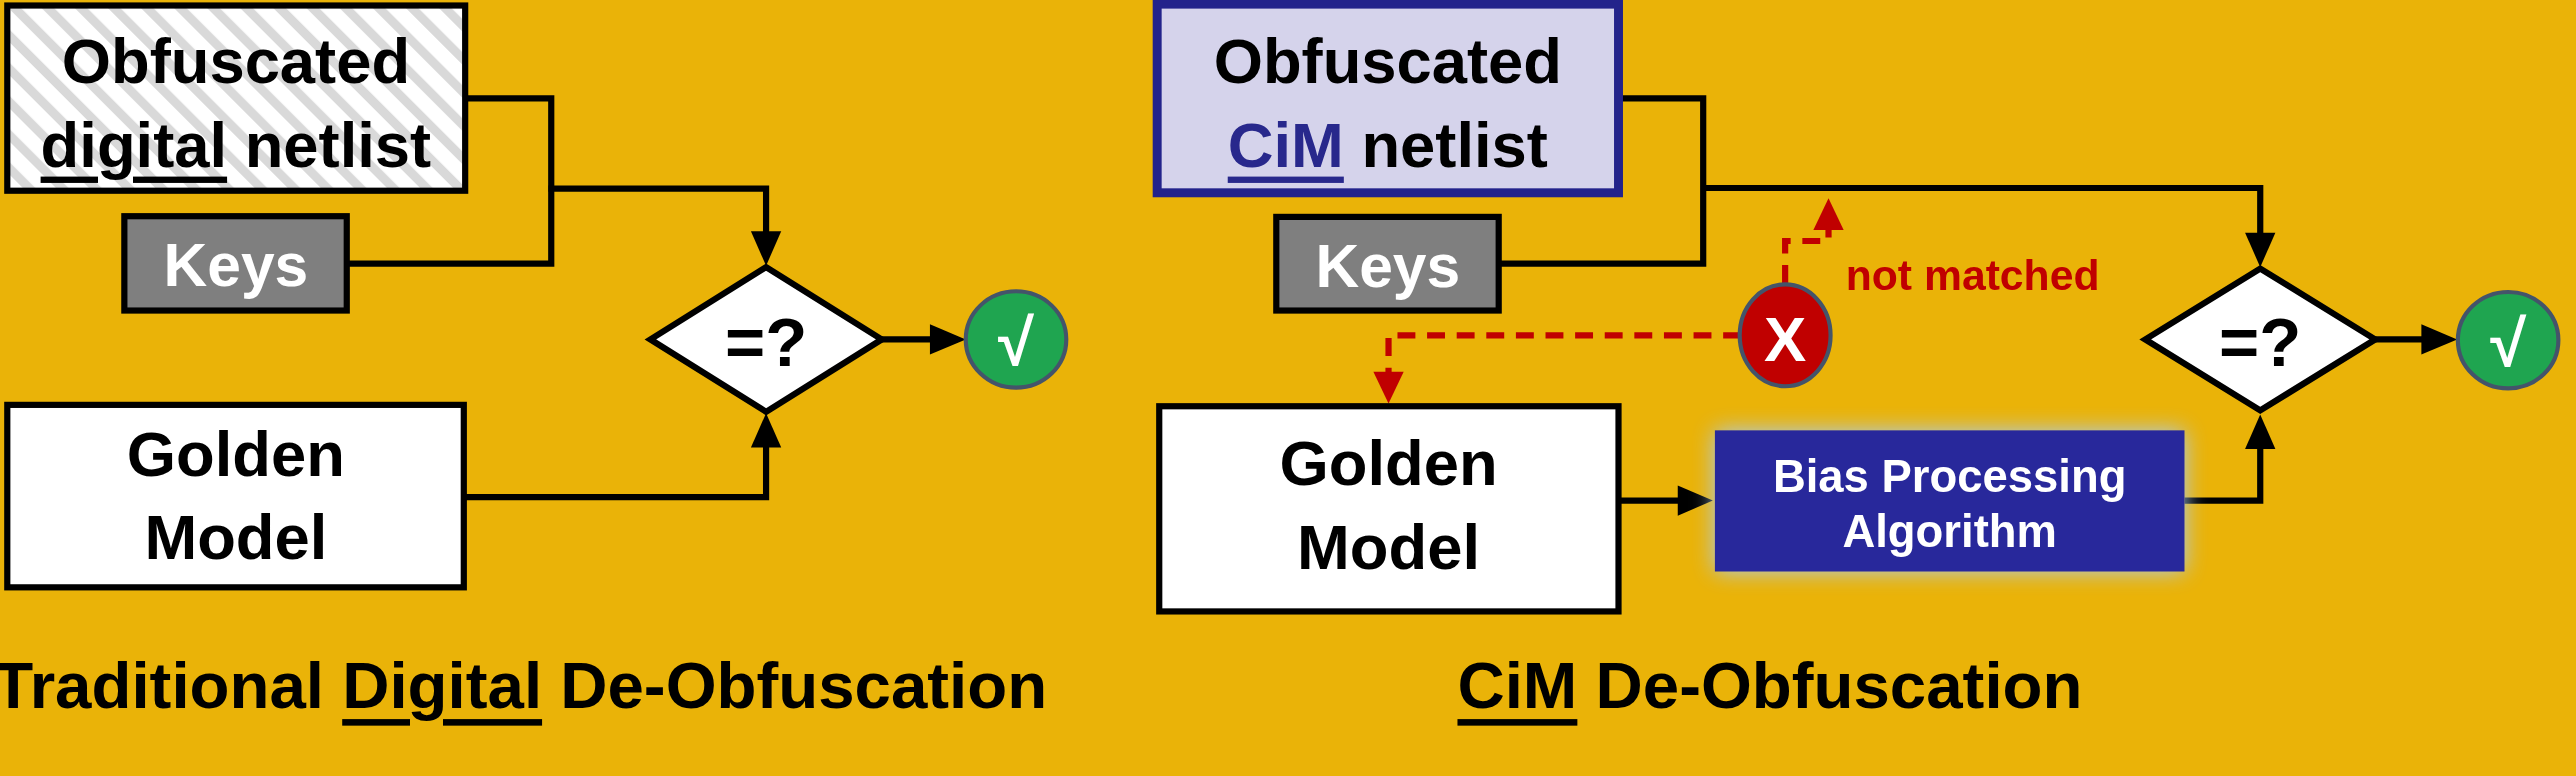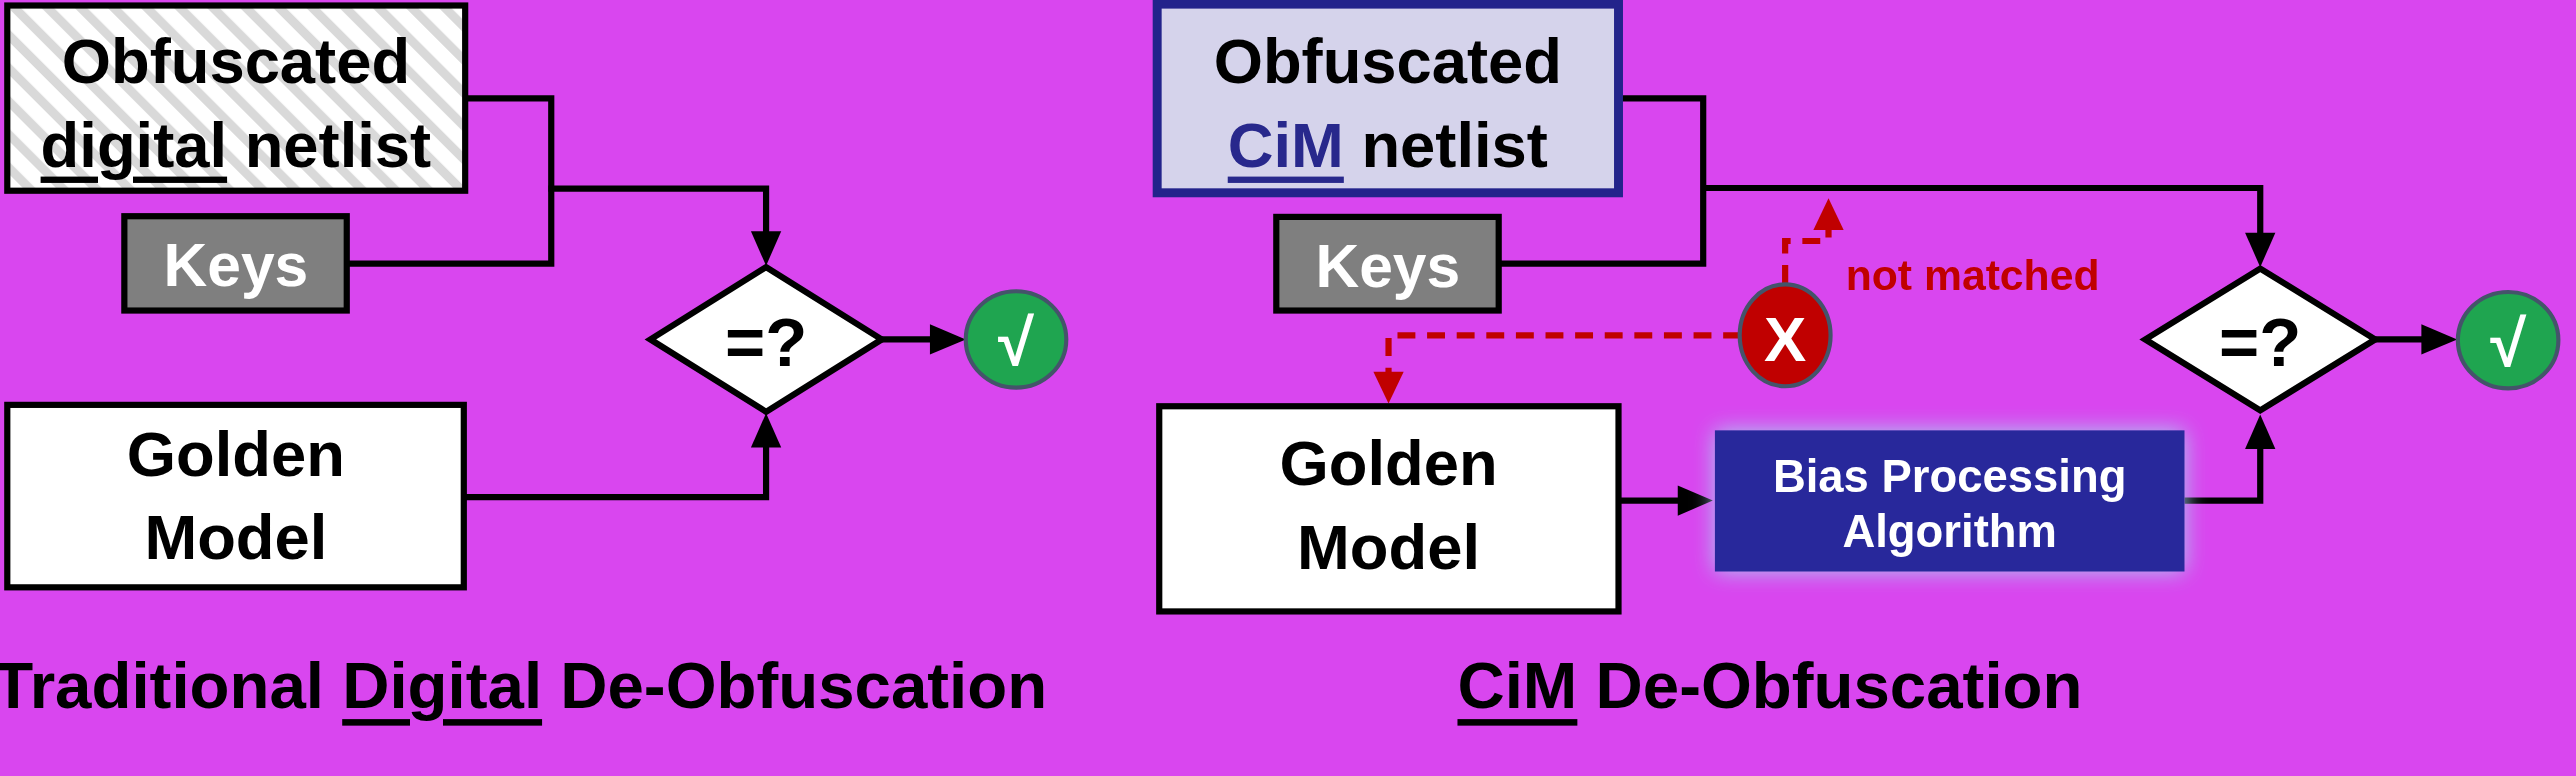--- a/index.html
+++ b/index.html
@@ -1,16 +1,16 @@
 <!DOCTYPE html>
 <html style="font-size:11px"><head>
 <meta charset="utf-8">
 <style>
   html,body{margin:0;padding:0;background:#ffffff;}
-  .stage{width:2576px;height:776px;position:relative;background:#d946ef;}
+  .stage{width:2576px;height:776px;position:relative;background:#eab308;}
   svg{display:block;}
   text, tspan{
     font-family:"Liberation Sans", sans-serif;
     font-weight:bold;
   }
   .u{text-decoration:underline;}
   .box-label{fill:#000000;font-size:92px;}
   .keys-label{fill:#ffffff;font-size:88px;}
   .compare-label{fill:#000000;font-size:100px;}
   .check-label{fill:#ffffff;font-size:95px;}

